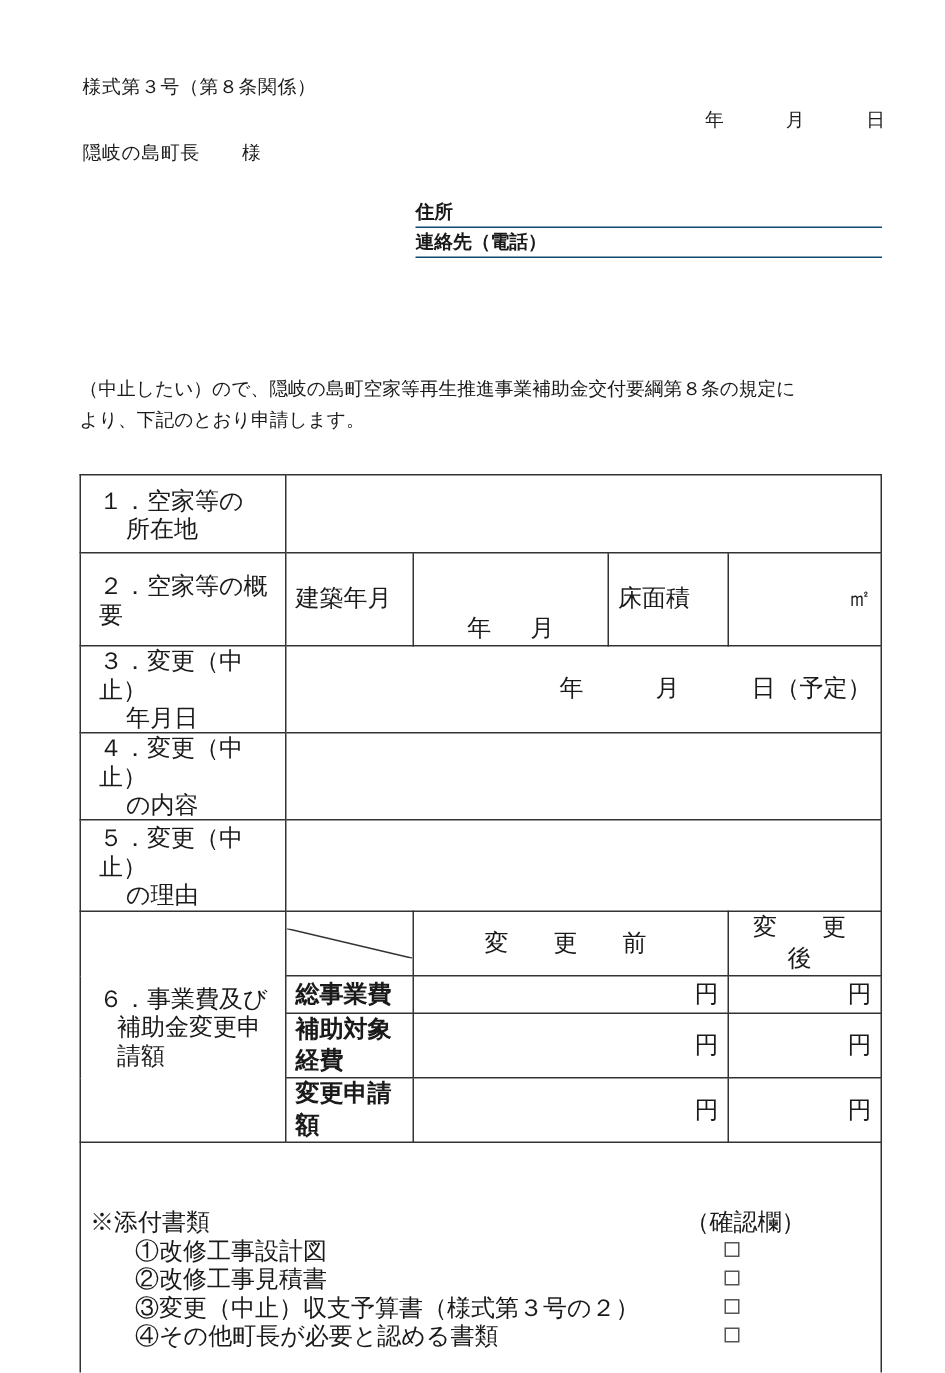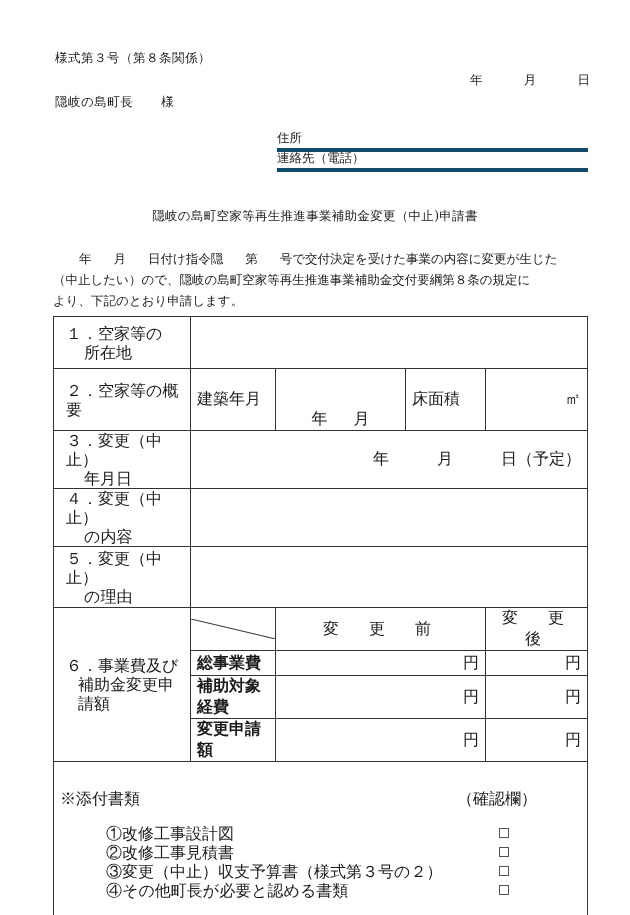--- a/index.html
+++ b/index.html
@@ -53,26 +53,27 @@
   
   .applicant {
     position: absolute;
     left: 277px;
     top: 132px;
     width: 311px;
   }
   .app-row {
     position: relative;
     height: 20px;
-    border-bottom: 4px solid #0c4a6e;
+    border-bottom: 1px solid #0c4a6e;
     display: flex;
     align-items: flex-end;
     justify-content: space-between;
     padding-bottom: 1px;
     box-sizing: border-box;
+    font-weight: bold;
   }
   .app-row .lbl { white-space: nowrap; }
   .app-row .seal { font-size: 12px; padding-right: 2px; }
 
   
   .doc-title {
     position: absolute;
     left: 0;
     top: 208px;
     width: 630px;
@@ -157,21 +158,21 @@
     position: relative;
     height: 19px;
   }
   .attach-head .conf {
     position: absolute;
     left: 397px;
     top: 0;
     white-space: nowrap;
   }
   .attach-list {
-    margin: 16px;
+    margin: 0;
     padding: 0;
     list-style: none;
   }
   .attach-list li {
     position: relative;
     height: 19px;
     line-height: 19px;
     padding-left: 30px;
     white-space: nowrap;
   }
@@ -204,24 +205,22 @@
 
   <div class="applicant">
     <div class="app-row">
       <span class="lbl">住所</span>
     </div>
     <div class="app-row">
       <span class="lbl">連絡先（電話）</span>
     </div>
   </div>
 
-  <div class="doc-title">隠岐の島町空家等再生推進事業補助金変更（中止)申請書</div>
 
   <div class="body-par">
-    <span class="ln ln1"><span>年</span><span class="sp sp2"></span><span>月</span><span class="sp sp2"></span><span>日付け指令隠</span><span class="sp sp2"></span><span>第</span><span class="sp sp2"></span><span>号で交付決定を受けた事業の内容に変更が生じた</span></span>
     <span class="ln">（中止したい）ので、隠岐の島町空家等再生推進事業補助金交付要綱第８条の規定に</span>
     <span class="ln">より、下記のとおり申請します。</span>
   </div>
 
   <table class="tbl">
     <colgroup>
       <col style="width:137px">
       <col style="width:85px">
       <col style="width:130px">
       <col style="width:80px">

